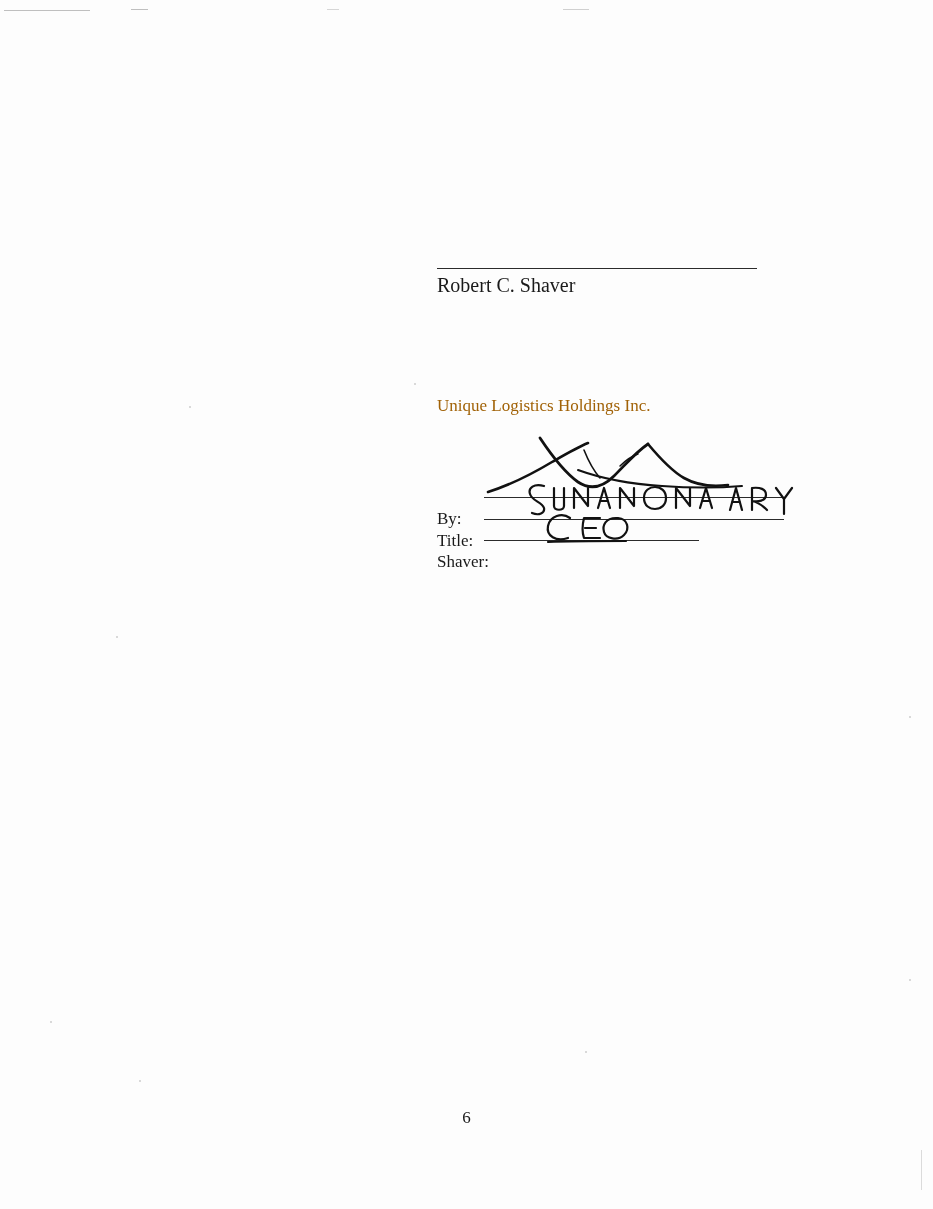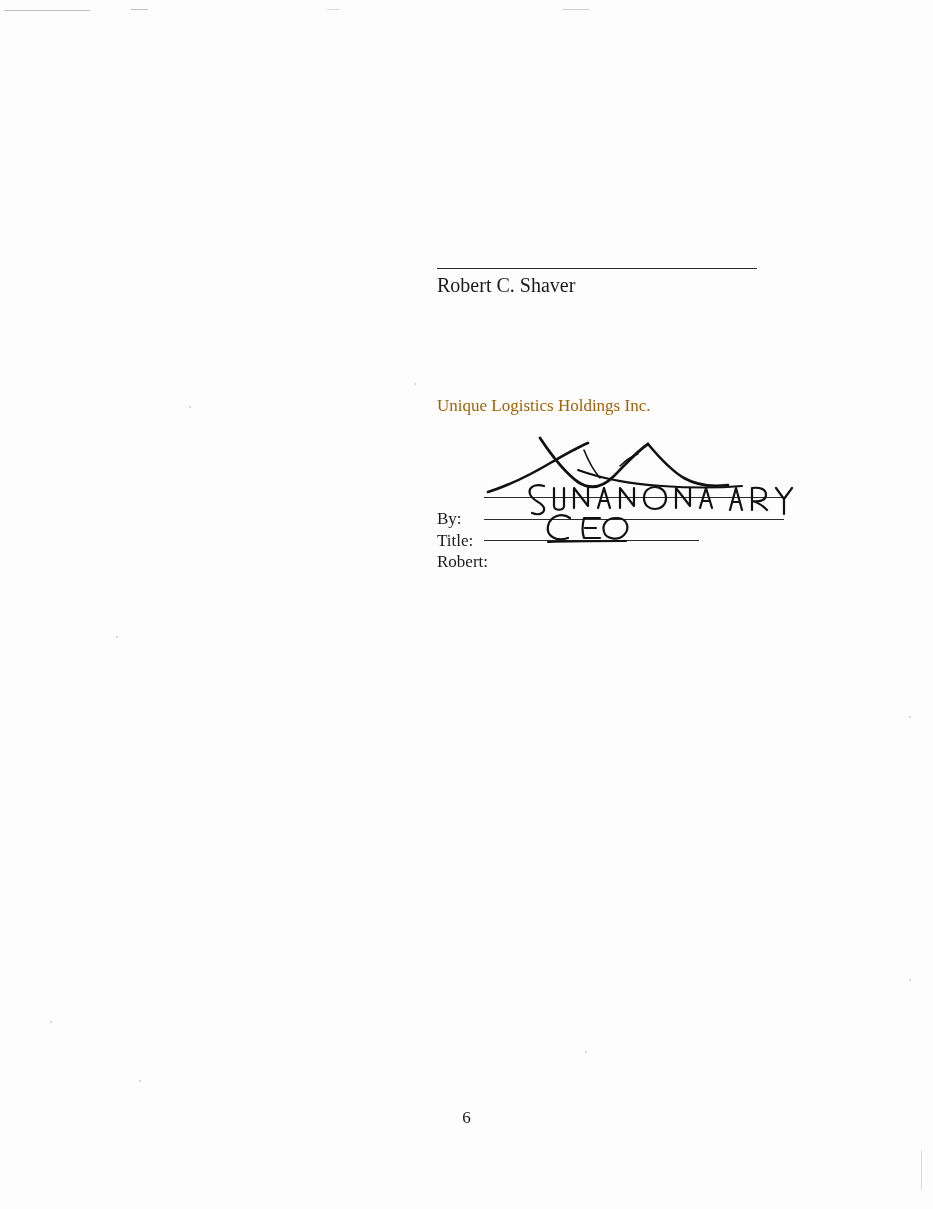--- a/index.html
+++ b/index.html
@@ -120,21 +120,21 @@
   <div class="sig-line" style="left:437px; top:268px; width:320px;"></div>
   <div class="sig-name-1">Robert C. Shaver</div>
 
   <div class="company-block">
     <div>Unique Logistics Holdings Inc.</div>
   </div>
 
   <div class="field-labels">
     <div>By:</div>
     <div>Title:</div>
-    <div>Robert:</div>
+    <div>Shaver:</div>
   </div>
 
   <div class="sig-line" style="left:484px; top:497px; width:300px;"></div>
   <div class="sig-line" style="left:484px; top:519px; width:300px;"></div>
   <div class="sig-line" style="left:484px; top:540px; width:215px;"></div>
 
   <svg class="ink" style="left:480px; top:430px;" width="330" height="120" viewBox="0 0 330 120">
     <g fill="none" stroke="#111111" stroke-linecap="round" stroke-linejoin="round">
       <path d="M8,62 C30,55 52,44 72,32 C86,24 98,17 108,13" stroke-width="2.6"></path>
       <path d="M60,8 C72,26 84,42 98,52 C110,60 122,58 134,46 C146,34 156,22 168,14" stroke-width="2.8"></path>

